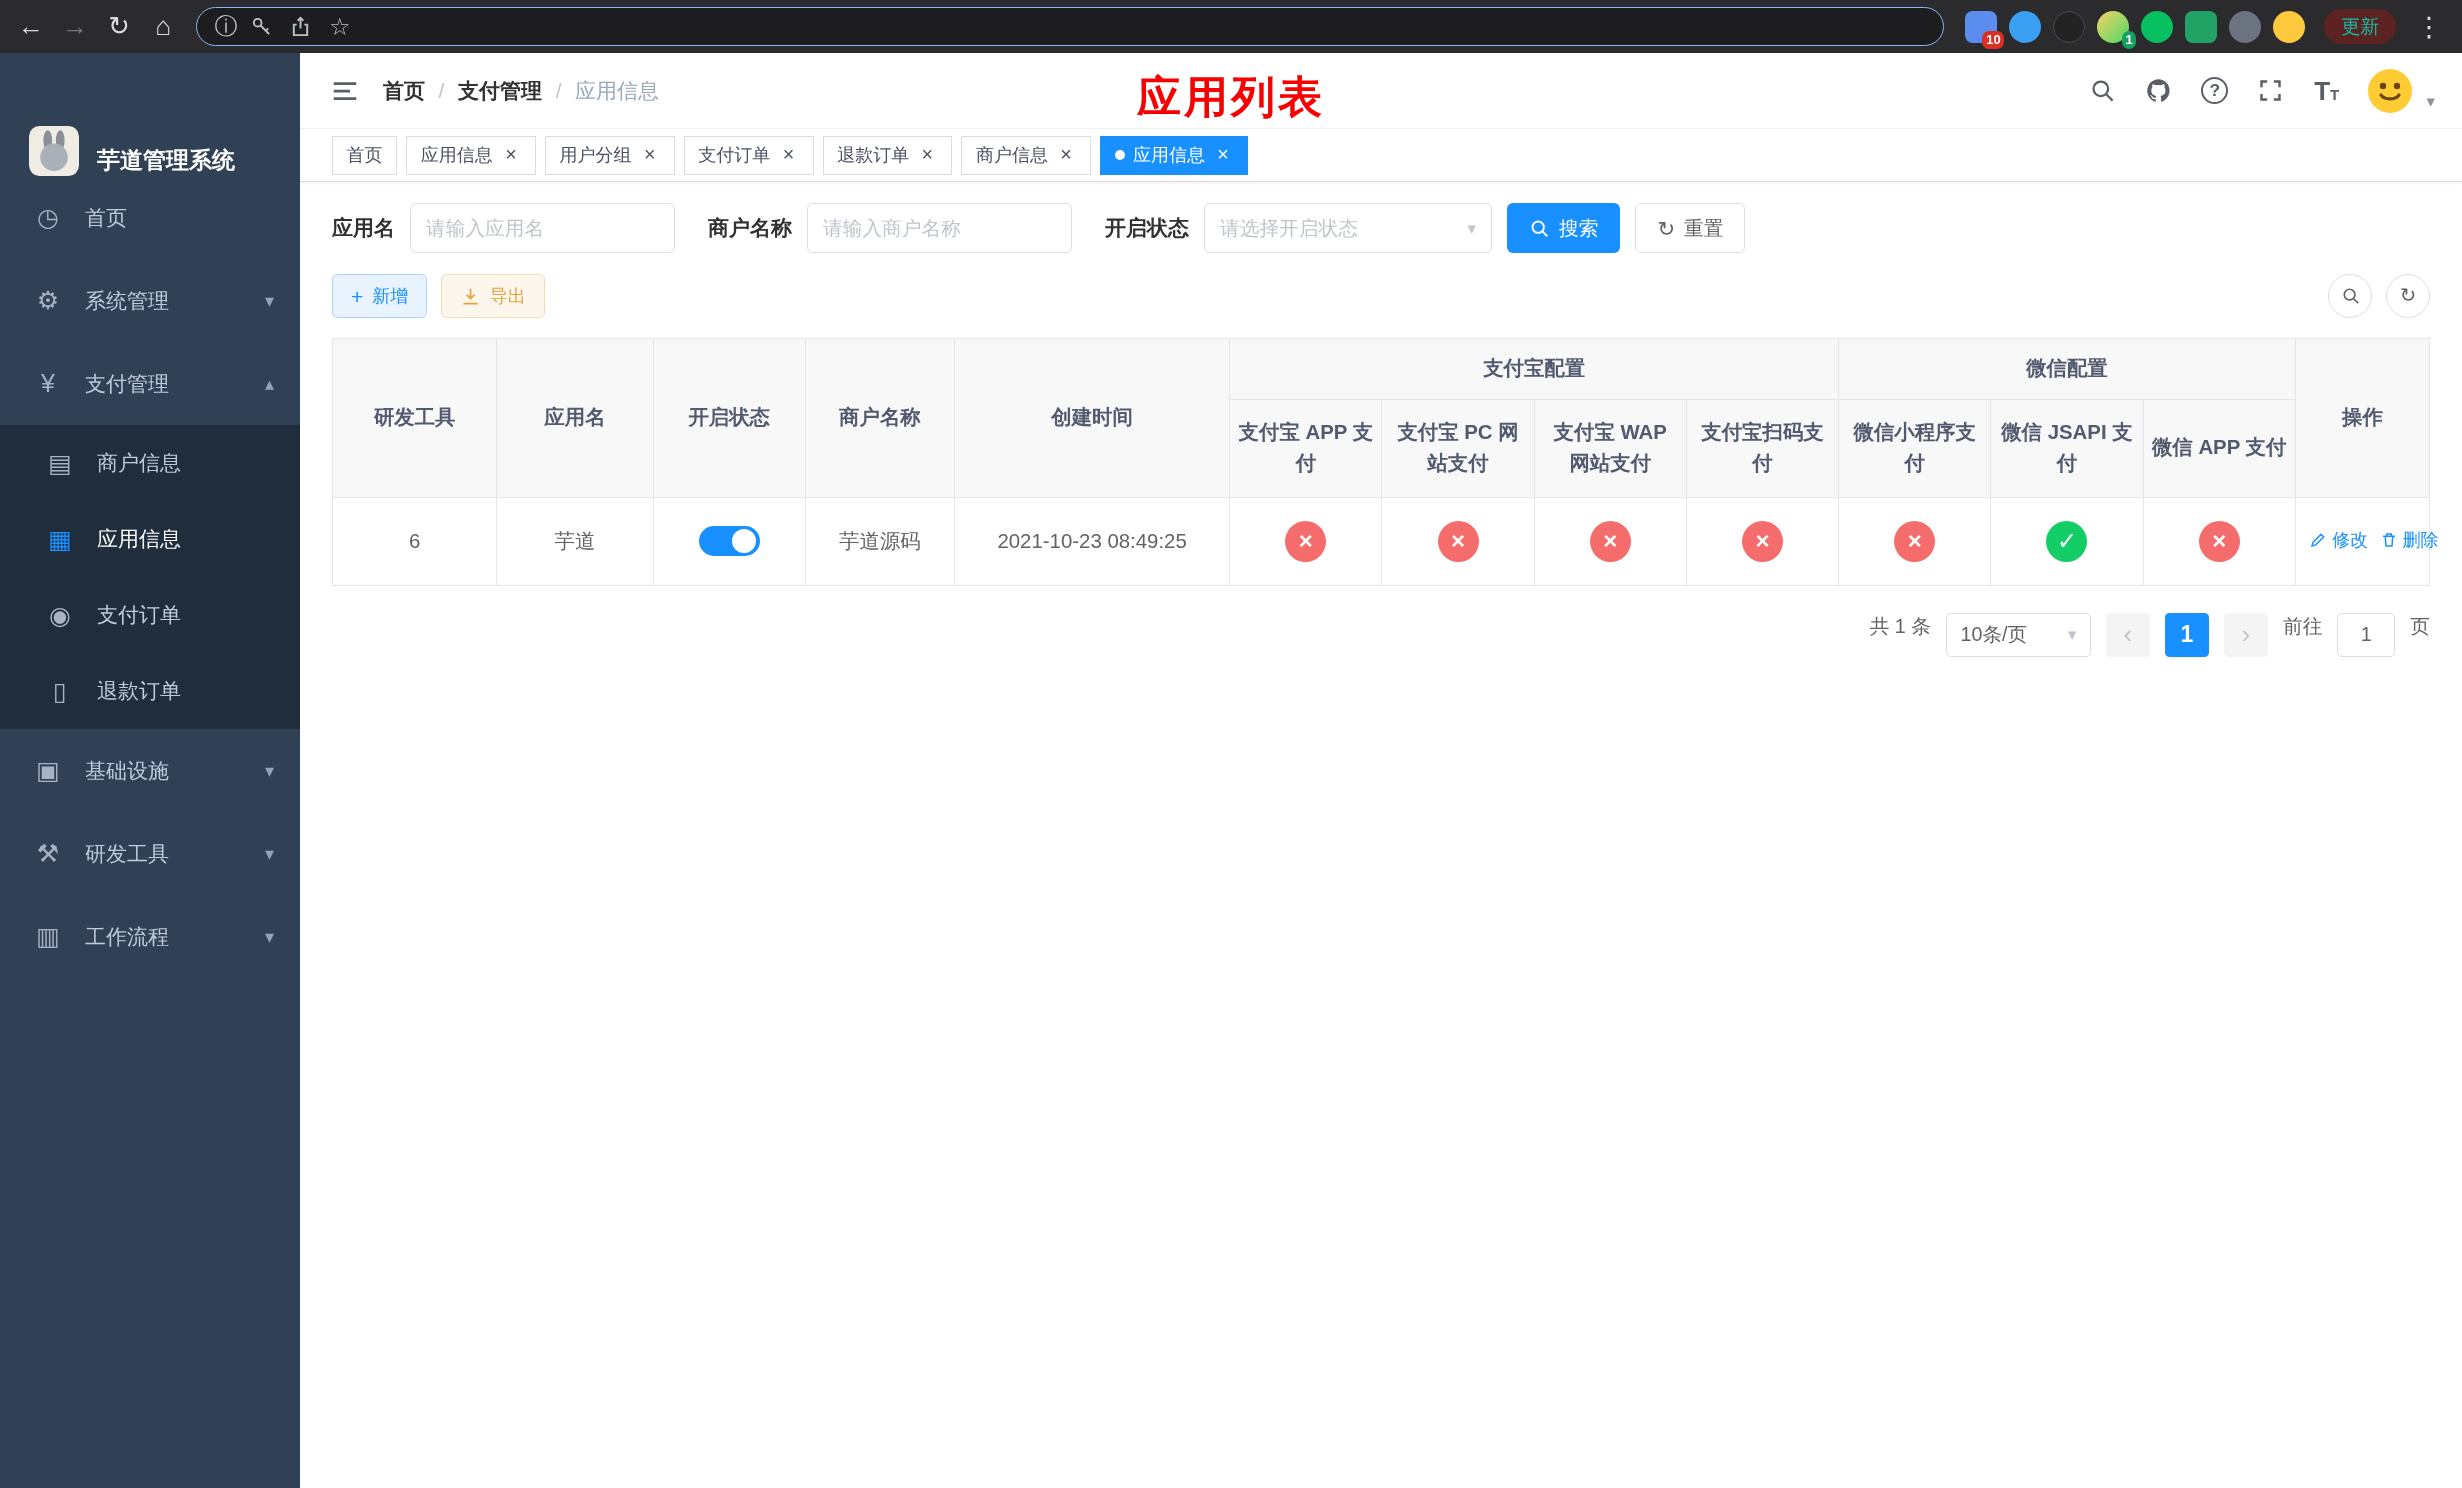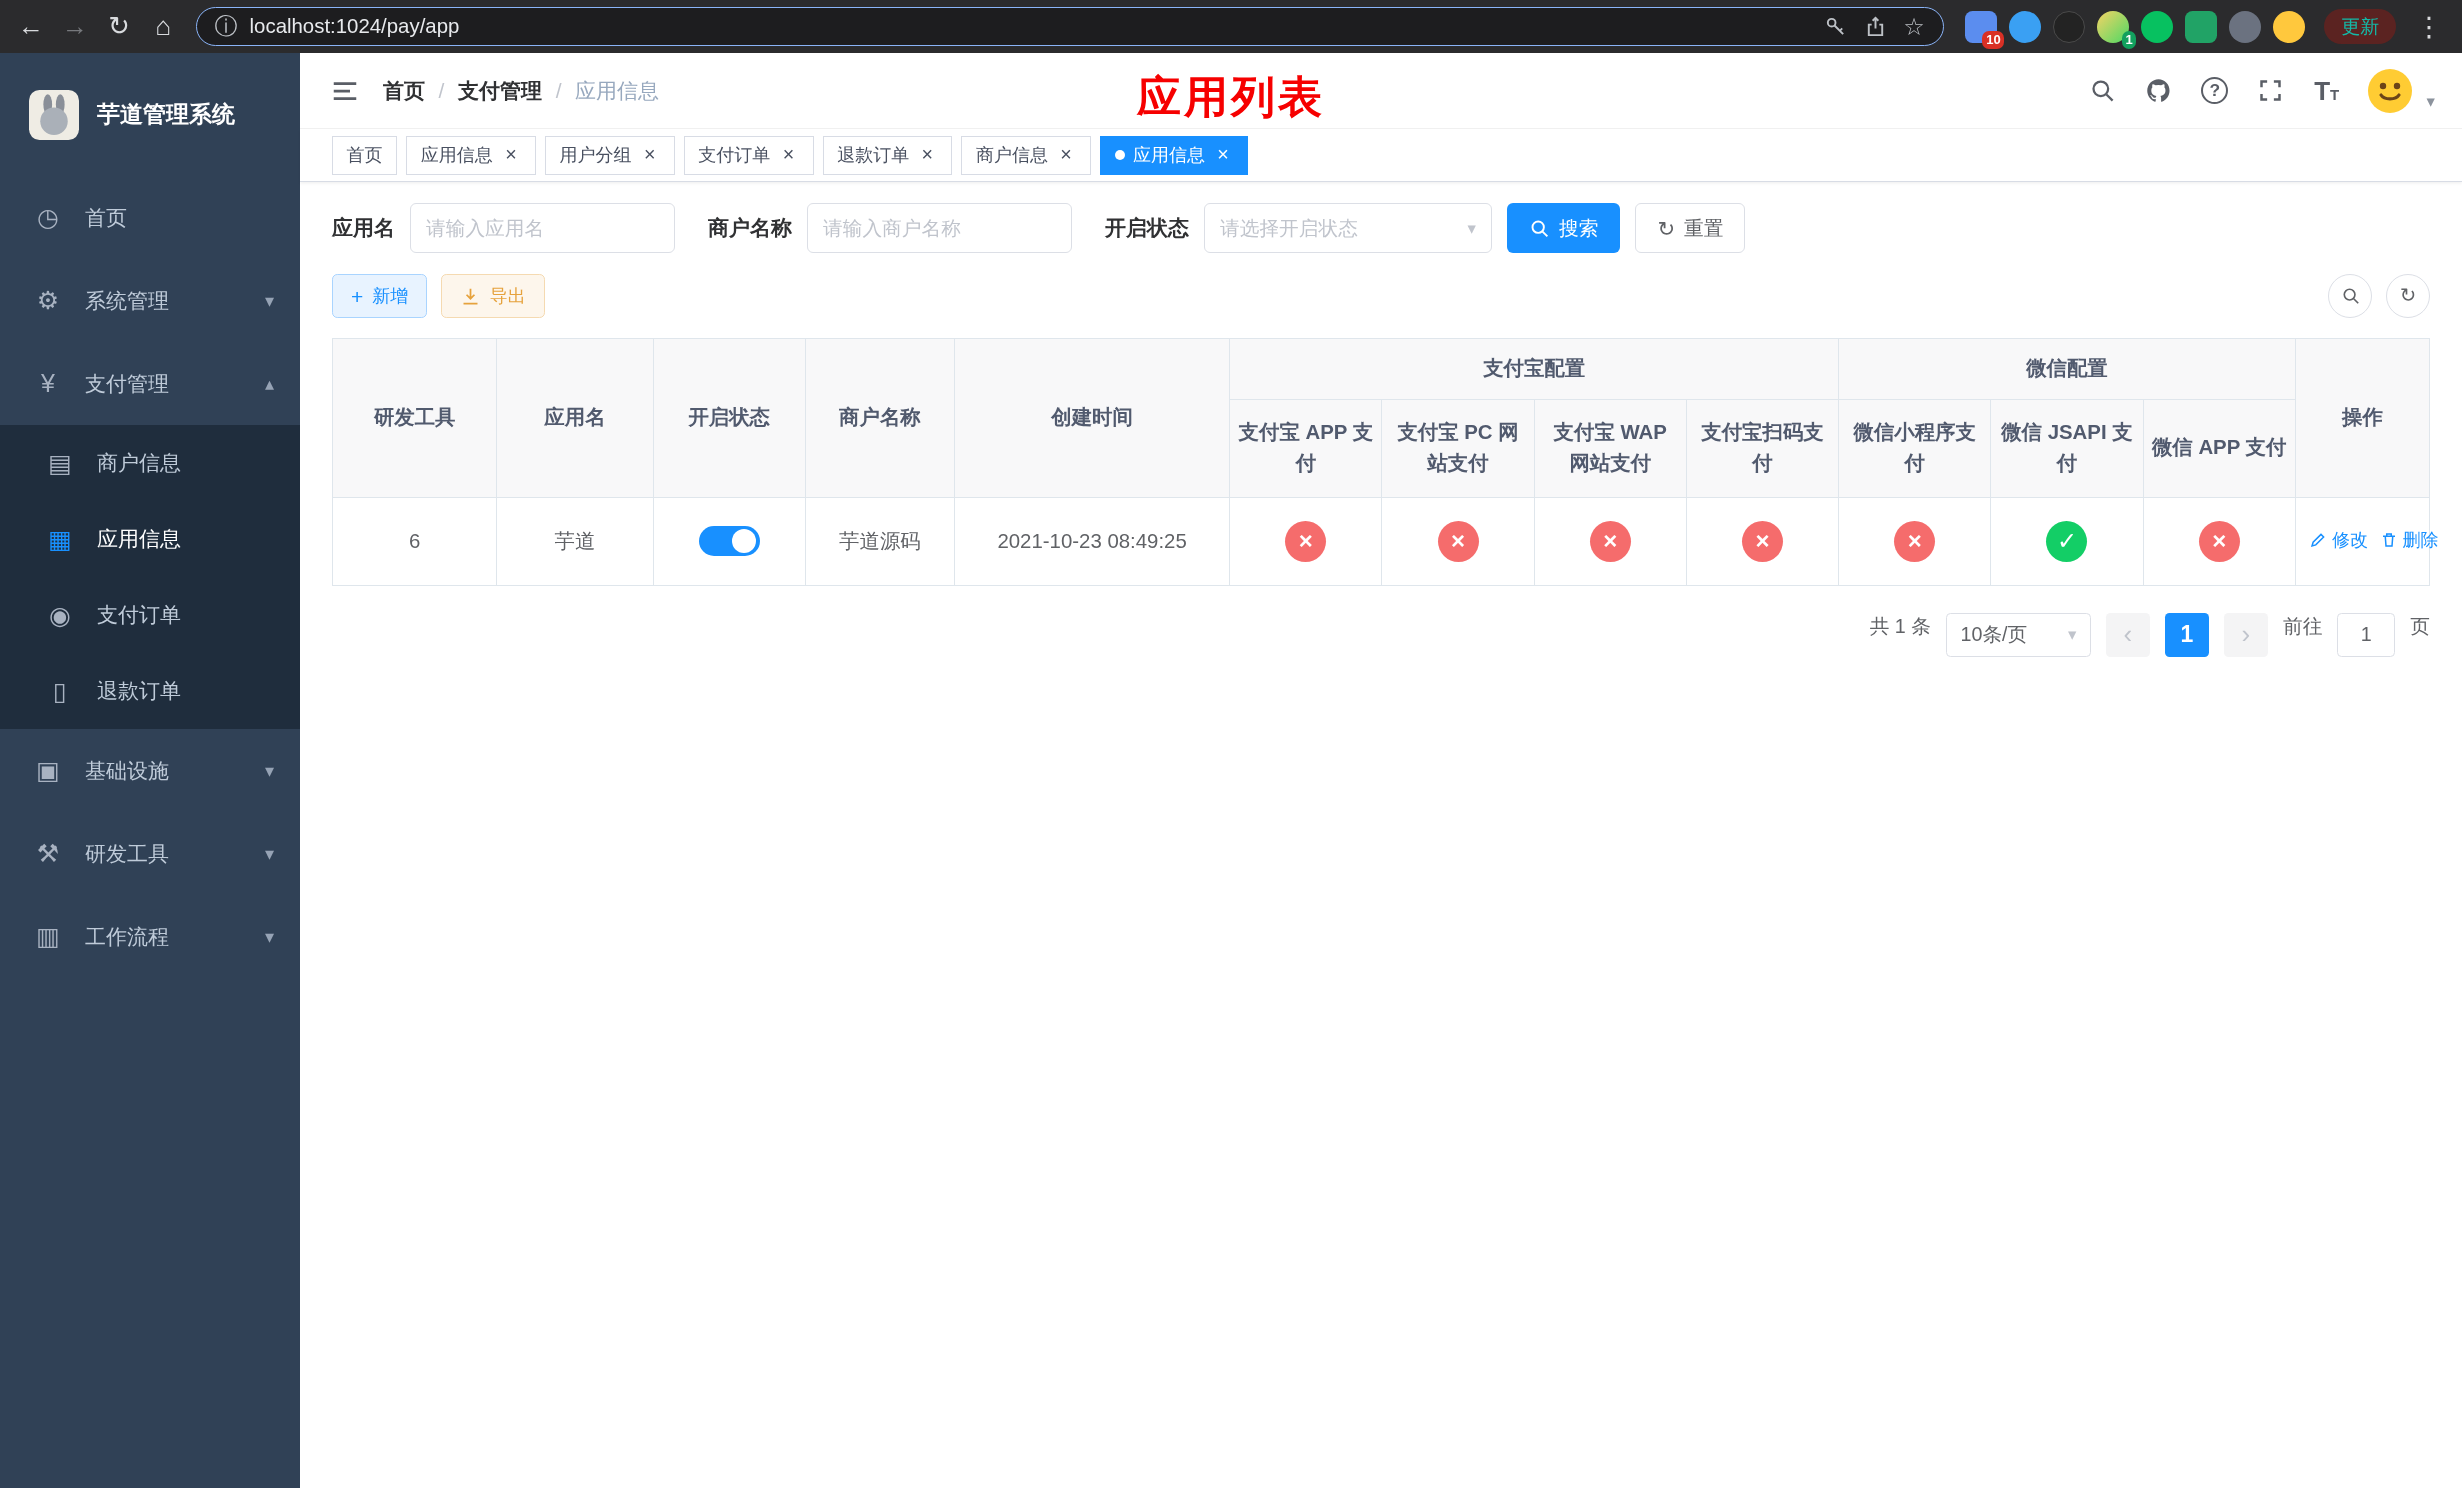--- a/index.html
+++ b/index.html
@@ -23,21 +23,21 @@
   .badge-red{background:#d93025}
   .badge-green{background:#12a15e}
   .e-round{border-radius:50%}
   .e-square{border-radius:7.6px}
   .update-pill{height:35px;border-radius:17.4px;background:#5b2321;color:#14b8a6;font-size:19px;display:flex;align-items:center;padding:0 16.7px;margin:0 7.6px;flex:0 0 auto;cursor:pointer}
   .menu-dots{color:#d8dadd;font-size:27px;padding:0 9px;cursor:pointer}
 
   
   .app{display:flex;height:1436px}
   .sidebar{width:300px;background:#304156;flex:0 0 auto;display:flex;flex-direction:column;overflow:hidden}
-  .logo-row{height:123px;display:flex;align-items:center;gap:18px;padding-left:29px}
+  .logo-row{height:123px;display:flex;align-items:flex-end;gap:18px;padding-left:29px}
   .logo-img{width:50px;height:50px;border-radius:7.6px;overflow:hidden;flex:0 0 auto}
   .logo-img svg{width:100%;height:100%}
   .logo-title{color:#fff;font-size:23px;font-weight:bold;white-space:nowrap}
   .menu-item{height:83px;display:flex;align-items:center;gap:21px;padding:0 26px 0 32px;color:#bfcbd9;font-size:21px;cursor:pointer}
   .mi-icon{width:32px;text-align:center;font-size:25px;color:#a8b2c1;flex:0 0 auto}
   .mi-label{flex:1;white-space:nowrap}
   .mi-chevron{font-size:18px;color:#96a3b5}
   .submenu{background:#1f2d3d}
   .submenu .menu-item{height:76px;padding-left:44px}
   .menu-item.active .mi-icon{color:#1890ff}
@@ -130,21 +130,20 @@
 </head>
 <body>
 
 <div class="chrome">
   <span class="cicon">←</span>
   <span class="cicon dim">→</span>
   <span class="cicon">↻</span>
   <span class="cicon">⌂</span>
   <div class="url-bar">
     <span class="url-info">ⓘ</span>
-    <span class="url-text">localhost:1024/pay/app</span>
     <span class="url-actions">
       <svg viewBox="0 0 24 24">
           <circle cx="8" cy="8" r="4"></circle>
           <path d="M11 11l9 9M16.5 16.5l2.5-2.5"></path>
         </svg>
       <svg viewBox="0 0 24 24">
           <path d="M8 10H5v11h14V10h-3"></path>
           <path d="M12 14V3M9 6l3-3 3 3"></path>
         </svg>
       <span class="url-star">☆</span>

